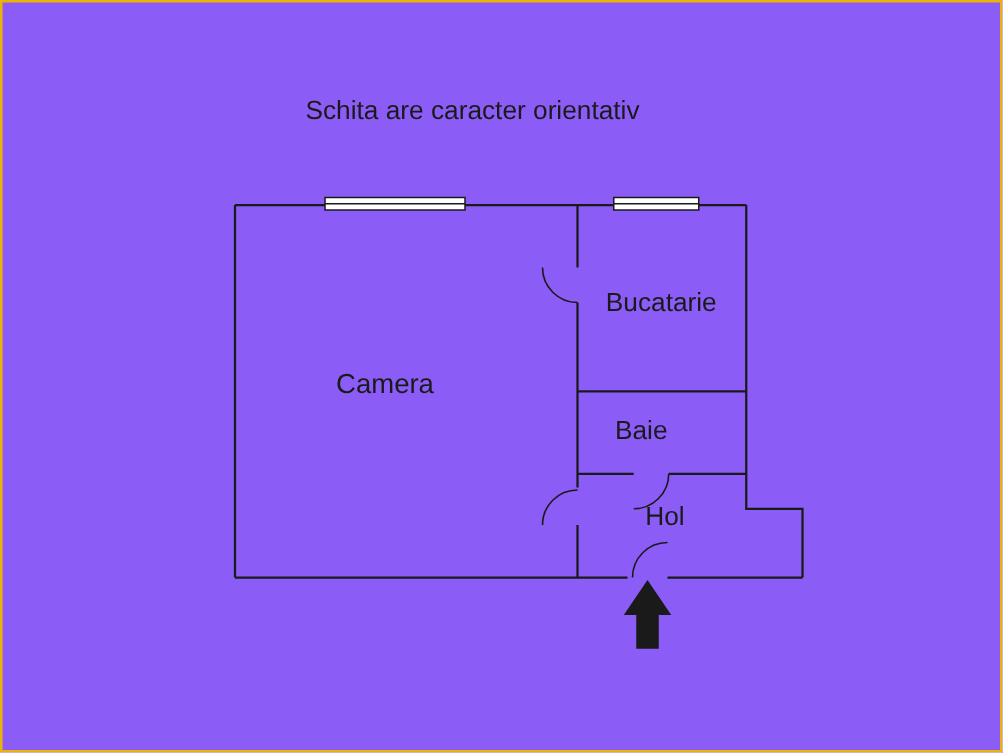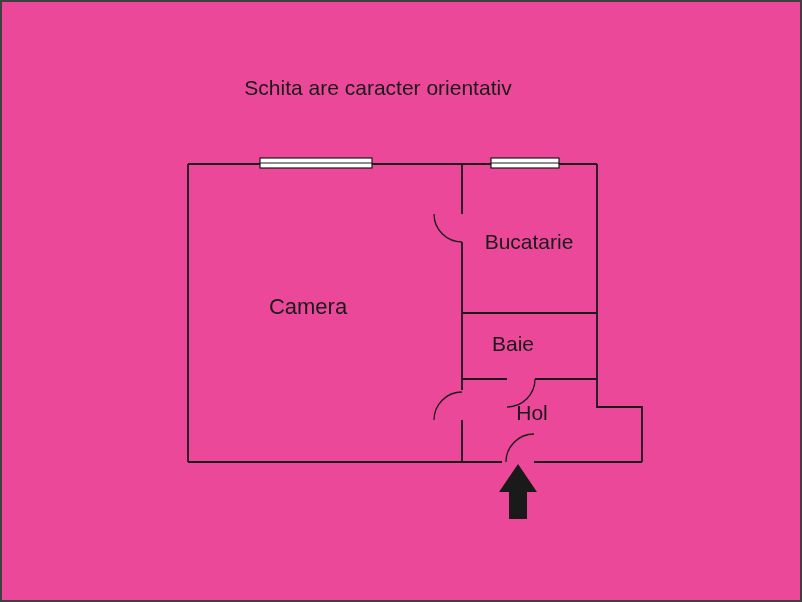--- a/index.html
+++ b/index.html
@@ -5,22 +5,22 @@
   html, body {
     margin: 0;
     padding: 0;
     background: #ffffff;
   }
   .page {
     position: relative;
     width: 802px;
     height: 602px;
     box-sizing: border-box;
-    border: 2px solid #404040;
-    background: #ec4899;
+    border: 2px solid #eab308;
+    background: #8b5cf6;
     overflow: hidden;
   }
   .plan-svg {
     position: absolute;
     left: 0;
     top: 0;
     display: block;
   }
   .wall {
     fill: none;

